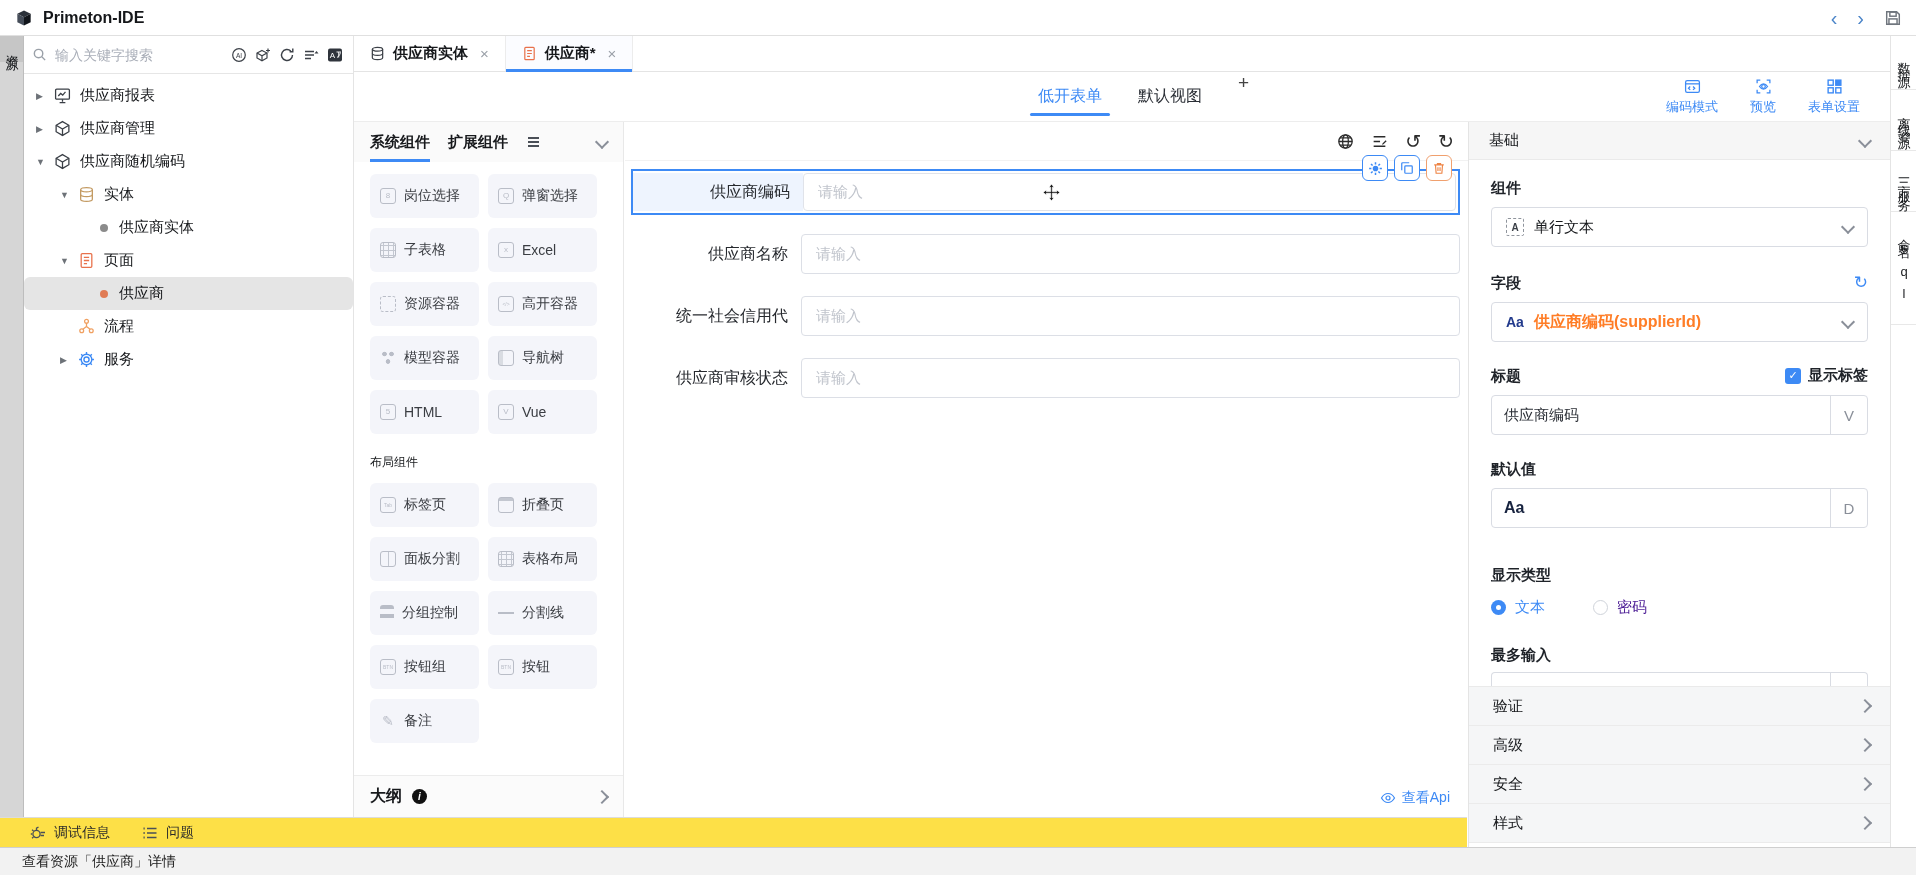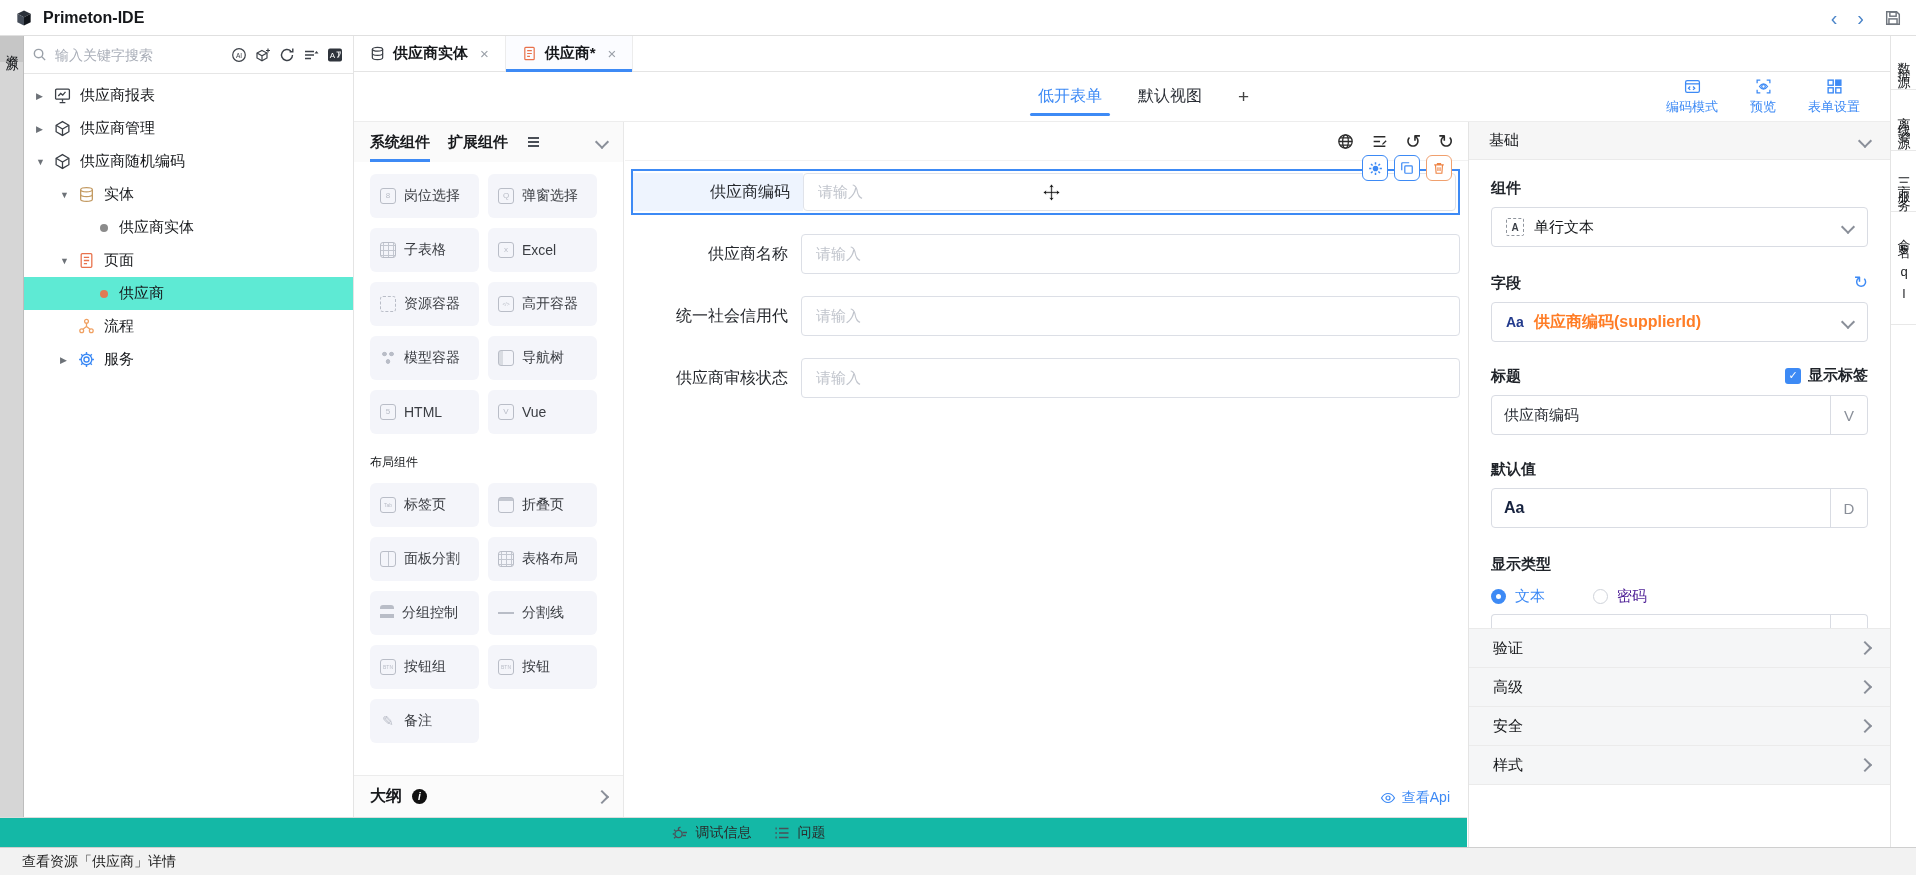--- a/index.html
+++ b/index.html
@@ -16,35 +16,35 @@
   .left-rail .railtab{background:#c6c6c6;padding:8px 0 10px;display:flex;justify-content:center;}
   .vtext{writing-mode:vertical-lr;text-orientation:upright;letter-spacing:4px;font-size:13px;color:#17191c;}
   
   .explorer{position:absolute;top:36px;left:24px;width:330px;bottom:58px;background:#fff;border-right:1px solid #e4e4e4;box-sizing:border-box;}
   .search-row{height:37px;border-bottom:1px solid #e6e6e6;display:flex;align-items:center;padding:0 10px 0 8px;gap:6px;}
   .search-input{flex:1;min-width:0;border:none;outline:none;font-size:14px;color:#333;background:transparent;}
   .search-input::placeholder{color:#a9aeb8;}
   .search-icons{display:flex;align-items:center;gap:8px;color:#3c4148;}
   .tree{padding-top:5px;font-size:15px;color:#17191c;}
   .tree-row{height:33px;display:flex;align-items:center;cursor:default;}
-  .tree-row.selected{background:#5eead4;}
+  .tree-row.selected{background:#e5e5e5;border-radius:6px;}
   .tr-pad0{padding-left:12px;} .tr-pad1{padding-left:36px;} .tr-pad2{padding-left:76px;}
   .arrow{width:18px;font-size:9px;color:#6d7278;flex-shrink:0;}
   .ticon{width:26px;display:flex;justify-content:flex-start;flex-shrink:0;}
   .bullet{width:8px;height:8px;border-radius:50%;margin-right:11px;flex-shrink:0;}
   .bullet.gray{background:#8b8b8b;} .bullet.orange{background:#e07b54;}
   
   .editor-tabbar{position:absolute;top:36px;left:354px;right:26px;height:36px;background:#fff;border-bottom:1px solid #e4e4e4;display:flex;box-sizing:border-box;}
   .etab{display:flex;align-items:center;gap:8px;padding:0 16px;border-right:1px solid #ececec;font-size:15px;font-weight:bold;color:#17191c;position:relative;cursor:default;}
   .etab.active{background:#fbfcff;}
   .etab.active::after{content:"";position:absolute;left:0;right:0;bottom:-1px;height:3px;background:#3d8af5;}
   .etab .close{color:#9aa0a8;font-weight:normal;font-size:15px;margin-left:4px;}
   
   .viewbar{position:absolute;top:72px;left:354px;right:26px;height:50px;background:#fff;border-bottom:1px solid #ededed;box-sizing:border-box;}
-  .view-tabs{position:absolute;left:684px;top:0;height:100%;display:flex;align-items:center;gap:36px;font-size:16px;}
+  .view-tabs{position:absolute;left:684px;top:0;height:100%;display:flex;align-items:flex-start;gap:36px;font-size:16px;}
   .vtab{position:relative;height:100%;display:flex;align-items:center;color:#2b2f36;cursor:default;}
   .vtab.active{color:#3d8af5;}
   .vtab.active::after{content:"";position:absolute;left:-8px;right:-8px;bottom:5px;height:3px;background:#3d8af5;border-radius:2px;}
   .add-view{color:#444;font-size:19px;cursor:default;}
   .view-actions{position:absolute;right:30px;top:6px;display:flex;gap:32px;}
   .vaction{display:flex;flex-direction:column;align-items:center;gap:3px;color:#3d8af5;font-size:13px;cursor:default;}
   
   .palette{position:absolute;top:122px;left:354px;width:270px;bottom:58px;background:#fff;border-right:1px solid #e8e8e8;box-sizing:border-box;}
   .palette-header{height:40px;display:flex;align-items:center;gap:18px;padding:0 16px;background:#fafafa;}
   .ptab{height:100%;display:flex;align-items:center;font-size:15px;font-weight:bold;color:#17191c;position:relative;cursor:default;}
@@ -120,21 +120,21 @@
   .sliver{height:13px;border:1px solid #d9dce3;border-bottom:none;border-radius:4px 4px 0 0;margin-top:8px;position:relative;}
   .sliver::after{content:"";position:absolute;right:36px;top:0;bottom:0;width:1px;background:#d9dce3;}
   .sections{margin:0 -22px;}
   .sect{height:38px;background:#f5f6f7;border-bottom:1px solid #ebebeb;display:flex;align-items:center;justify-content:space-between;padding:0 20px 0 24px;font-size:15px;color:#17191c;cursor:default;}
   .sect:first-child{border-top:1px solid #eaeaea;}
   
   .right-rail{position:absolute;top:36px;right:0;width:26px;bottom:28px;background:#fff;border-left:1px solid #e4e4e4;box-sizing:border-box;}
   .rgroup{padding:16px 0;border-bottom:1px solid #e8e8e8;display:flex;justify-content:center;cursor:default;}
   .rgroup .vtext{letter-spacing:7px;}
   
-  .debugbar{position:absolute;left:0;right:449px;bottom:28px;height:30px;background:#14b8a6;border-top:1px solid #dcdcdc;display:flex;align-items:center;gap:22px;padding-left:30px;font-size:14px;color:#2b2b2b;box-sizing:border-box;justify-content:center;}
+  .debugbar{position:absolute;left:0;right:449px;bottom:28px;height:30px;background:#fde047;border-top:1px solid #dcdcdc;display:flex;align-items:center;gap:32px;padding-left:30px;font-size:14px;color:#2b2b2b;box-sizing:border-box;}
   .dbitem{display:flex;align-items:center;gap:8px;cursor:default;}
   .statusbar{position:absolute;left:0;right:0;bottom:0;height:28px;background:#f2f2f2;border-top:1px solid #cfcfcf;display:flex;align-items:center;padding-left:22px;font-size:14px;color:#1b1b1b;box-sizing:border-box;}
 </style>
 </head>
 <body>
 
 <div class="titlebar">
   <span>
     <svg width="20" height="20" viewBox="0 0 24 24">
         <path fill="#2b313a" d="M4 7l8-4 8 4-8 4z"></path>
@@ -588,32 +588,33 @@
       <span class="val">供应商编码</span>
       <span class="suffix">V</span>
     </div>
 
     <div class="plabel">默认值</div>
     <div class="pinput">
       <span class="prefix">Aa</span>
       <span class="suffix">D</span>
     </div>
 
-    <div class="plabel" style="margin-top:26px;">显示类型</div>
+    <div class="plabel" style="margin-top:37px;">显示类型</div>
     <div class="radio-row">
       <div class="radio-opt on">
         <span class="radio on"></span>
         <span>文本</span>
       </div>
       <div class="radio-opt off">
         <span class="radio off"></span>
         <span>密码</span>
       </div>
     </div>
 
+    <div class="plabel" style="margin-top:28px;margin-bottom:0;">最多输入</div>
     <div class="sliver"></div>
 
     <div class="sections">
       <div class="sect">
         <span>验证</span>
         <span class="chev right gray"></span>
       </div>
       <div class="sect">
         <span>高级</span>
         <span class="chev right gray"></span>

